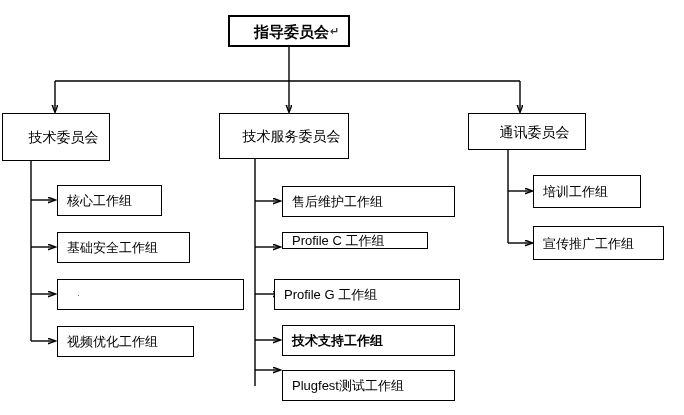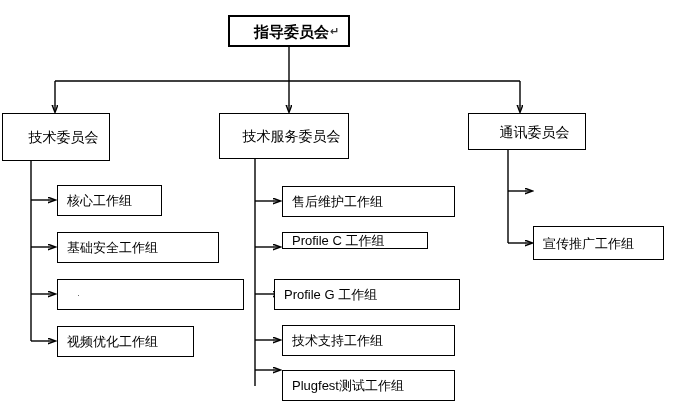--- a/index.html
+++ b/index.html
@@ -127,21 +127,21 @@
   </div>
 
   <div class="box box-level2" style="left:468px; top:113px; width:118px; height:37px;">
     <span class="label">通讯委员会</span>
   </div>
 
   <div class="box box-leaf" style="left:57px; top:185px; width:105px; height:31px;">
     <span class="label">核心工作组</span>
   </div>
 
-  <div class="box box-leaf" style="left:57px; top:232px; width:162px; height:31px;">
+  <div class="box box-leaf" style="left:57px; top:232px; width:133px; height:31px;">
     <span class="label">基础安全工作组</span>
   </div>
 
   <div class="box box-leaf" style="left:57px; top:279px; width:187px; height:31px;">
       <span class="mark-tick">·</span>
   </div>
 
   <div class="box box-leaf" style="left:282px; top:186px; width:173px; height:31px;">
     <span class="label">售后维护工作组</span>
   </div>
@@ -151,26 +151,29 @@
   </div>
 
   <div class="box box-leaf" style="left:282px; top:232px; width:146px; height:17px;">
     <span class="label">Profile C 工作组</span>
   </div>
 
   <div class="box box-leaf" style="left:274px; top:279px; width:186px; height:31px;">
     <span class="label">Profile G 工作组</span>
   </div>
 
-  <div class="box box-leaf" style="left:282px; top:325px; width:173px; height:31px;">
+  <div class="box box-leaf" style="left:282px; top:325px; width:173px; height:31px;font-weight:bold;">
     <span class="label">技术支持工作组</span>
   </div>
 
   <div class="box box-leaf" style="left:282px; top:370px; width:173px; height:31px;">
     <span class="label">Plugfest测试工作组</span>
   </div>
 
+  <div class="box box-leaf" style="left:533px; top:175px; width:108px; height:33px;">
+    <span class="label">培训工作组</span>
+  </div>
 
   <div class="box box-leaf" style="left:533px; top:226px; width:131px; height:34px;">
     <span class="label">宣传推广工作组</span>
   </div>
 
 </div>
 
 </body></html>

